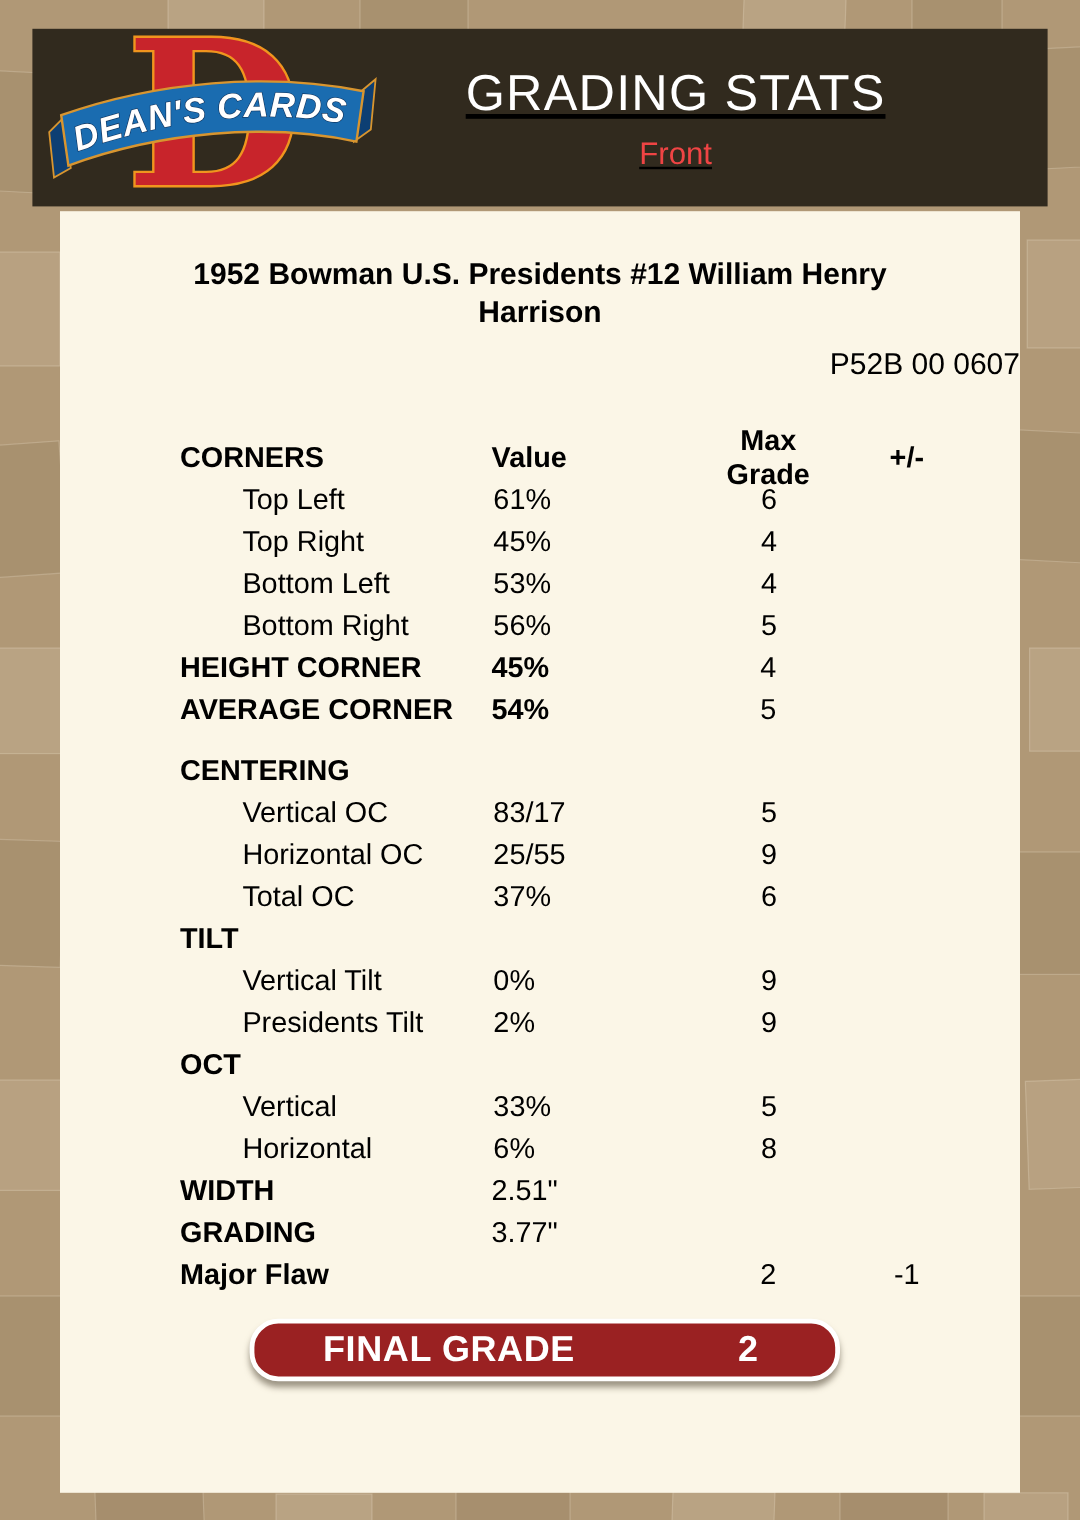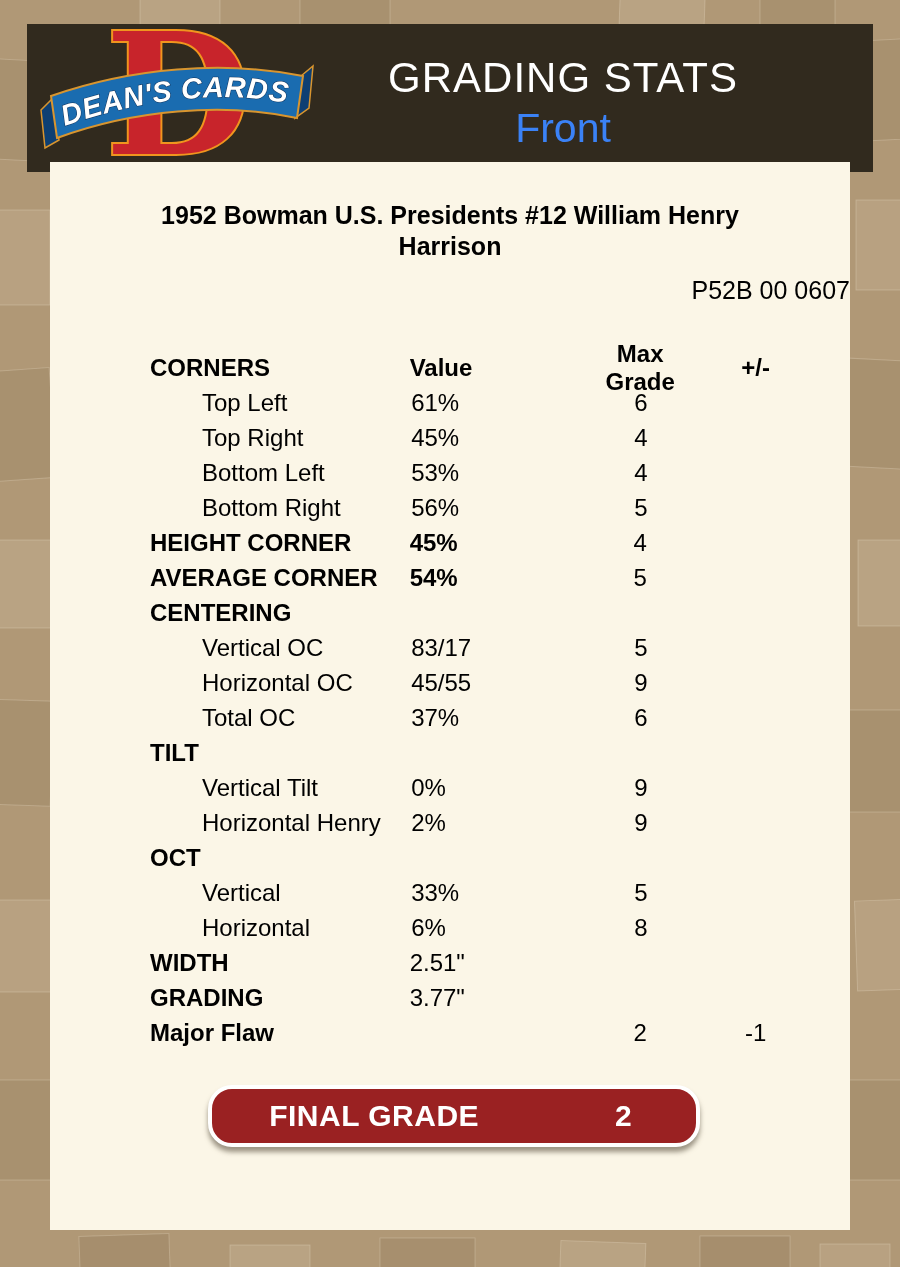--- a/index.html
+++ b/index.html
@@ -18,49 +18,50 @@
   
   .header-bar {
     position:absolute; left:27px; top:24px; width:846px; height:148px;
     background:#312a1e;
   }
   .logo { position:absolute; left:12px; top:2px; width:278px; height:146px; }
   .header-text {
     position:absolute; left:280px; right:54px; top:0; bottom:0;
     display:flex; flex-direction:column; justify-content:center; align-items:center;
     padding-top:4px;
+    text-decoration:underline;
   }
   .header-title { color:#ffffff; font-size:42px; line-height:48px; letter-spacing:1px; }
-  .header-subtitle { color:#3b82f6; font-size:41px; line-height:36px; margin-top:8px; }
+  .header-subtitle { color:#ef4444; font-size:26px; line-height:36px; margin-top:8px; }
 
   
   .content-card {
-    position:absolute; left:50px; top:162px; width:800px; height:1068px;
+    position:absolute; left:50px; top:176px; width:800px; height:1068px;
     background:#fbf6e7;
   }
   .card-title {
     width:680px; margin:38px auto 0; text-align:center;
     font-weight:bold; font-size:25px; line-height:31px;
   }
   .card-code { text-align:right; font-size:25px; margin-top:14px; }
 
   
   .stats-table { margin:45px 0 0 100px; width:662px; font-size:24px; }
   .row { display:flex; height:35px; align-items:center; }
-  .row.section-gap { }
+  .row.section-gap { margin-top:16px; }
   .cell-label { width:272px; }
   .cell-label.indent { padding-left:52px; }
   .cell-value { width:146px; text-align:left; }
   .cell-max { width:124px; text-align:center;margin-left:32px; }
   .cell-pm { width:118px; text-align:center; }
   .bold { font-weight:bold; }
 
   
   .final-grade {
-    position:absolute; left:158px; top:923px; width:492px; height:62px;
+    position:absolute; left:158px; top:923px; width:492px; height:52px;
     background:#9a2122;
     border:4px solid #ffffff;
     border-radius:24px;
     box-shadow:0 5px 5px rgba(105,96,78,0.65);
   }
   .final-grade-label {
     position:absolute; left:0; top:50%; transform:translateY(-50%);
     width:67%; text-align:center;
     color:#ffffff; font-weight:bold; font-size:30px; letter-spacing:0.5px;
   }
@@ -178,21 +179,21 @@
           <div class="cell-pm"></div>
         </div>
         <div class="row">
           <div class="cell-label indent">Vertical OC</div>
           <div class="cell-value">83/17</div>
           <div class="cell-max">5</div>
           <div class="cell-pm"></div>
         </div>
         <div class="row">
           <div class="cell-label indent">Horizontal OC</div>
-          <div class="cell-value">45/55</div>
+          <div class="cell-value">25/55</div>
           <div class="cell-max">9</div>
           <div class="cell-pm"></div>
         </div>
         <div class="row">
           <div class="cell-label indent">Total OC</div>
           <div class="cell-value">37%</div>
           <div class="cell-max">6</div>
           <div class="cell-pm"></div>
         </div>
         <div class="row">
@@ -201,21 +202,21 @@
           <div class="cell-max"></div>
           <div class="cell-pm"></div>
         </div>
         <div class="row">
           <div class="cell-label indent">Vertical Tilt</div>
           <div class="cell-value">0%</div>
           <div class="cell-max">9</div>
           <div class="cell-pm"></div>
         </div>
         <div class="row">
-          <div class="cell-label indent">Horizontal Henry</div>
+          <div class="cell-label indent">Presidents Tilt</div>
           <div class="cell-value">2%</div>
           <div class="cell-max">9</div>
           <div class="cell-pm"></div>
         </div>
         <div class="row">
           <div class="cell-label bold">OCT</div>
           <div class="cell-value"></div>
           <div class="cell-max"></div>
           <div class="cell-pm"></div>
         </div>

